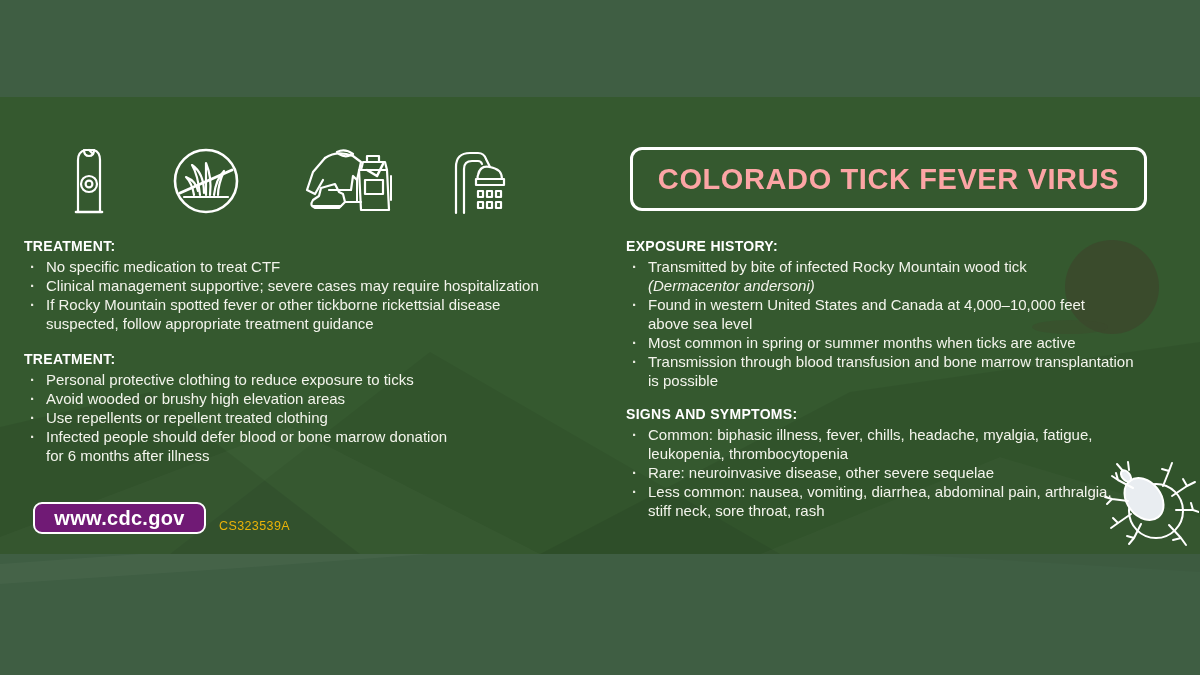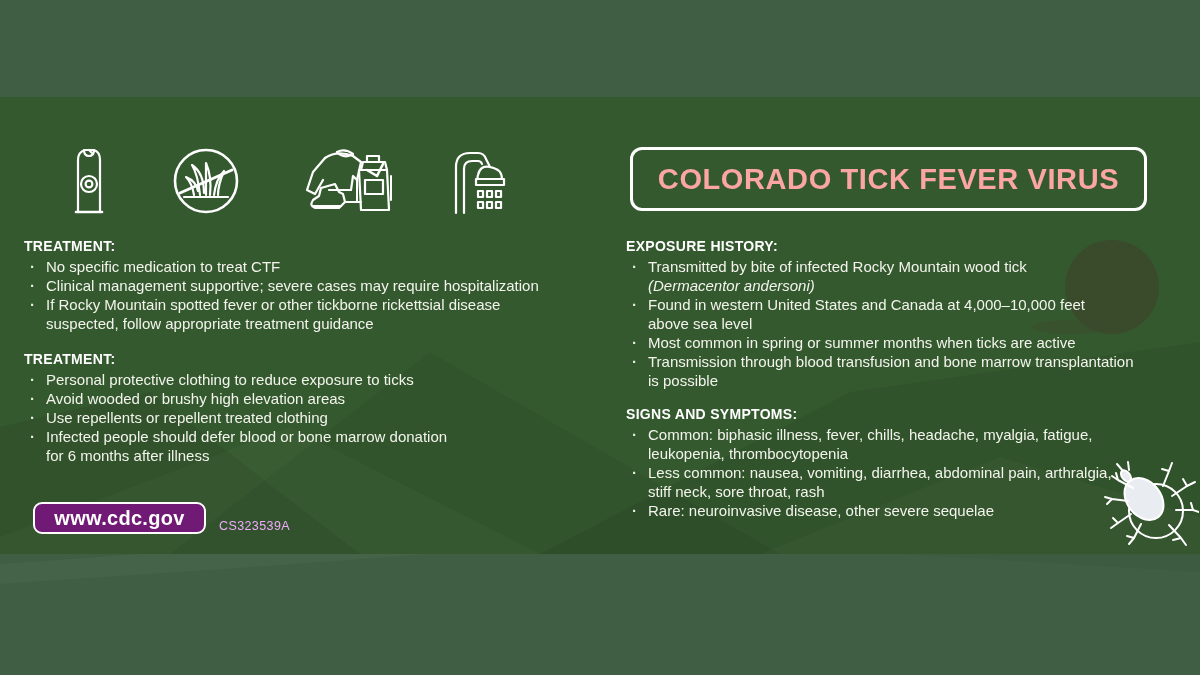--- a/index.html
+++ b/index.html
@@ -40,21 +40,21 @@
     content:"\00B7";position:absolute;left:5px;top:0;font-weight:700;color:#e9ebe0;
   }
   .section em{font-style:italic;}
   .cdc-btn{
     position:absolute;left:33px;top:502px;width:173px;height:32px;box-sizing:border-box;
     background:#701a75;border:2.5px solid #ffffff;border-radius:9px;
     display:flex;align-items:center;justify-content:center;cursor:pointer;
   }
   .cdc-btn span{color:#ffffff;font-size:20px;font-weight:700;letter-spacing:0.3px;}
   .doc-code{
-    position:absolute;left:219px;top:519px;color:#f0abfc;font-size:12.5px;letter-spacing:0.4px;
+    position:absolute;left:219px;top:519px;color:#eab308;font-size:12.5px;letter-spacing:0.4px;
   }
   .tick-art{position:absolute;left:1103px;top:458px;}
 </style>
 </head>
 <body>
 
 <div class="band band-top"></div>
 
 <svg class="bg-art" viewBox="0 0 1200 457" width="1200" height="457">
   <circle cx="1112" cy="190" r="47" fill="#3b4a2d" opacity="0.92"></circle>
@@ -165,23 +165,23 @@
     <li>Transmission through blood transfusion and bone marrow transplantation
 is possible</li>
   </ul>
 </div>
 
 <div class="section sec-signs">
   <h3>SIGNS AND SYMPTOMS:</h3>
   <ul>
     <li>Common: biphasic illness, fever, chills, headache, myalgia, fatigue,
 leukopenia, thrombocytopenia</li>
+    <li>Rare: neuroinvasive disease, other severe sequelae</li>
     <li>Less common: nausea, vomiting, diarrhea, abdominal pain, arthralgia,
 stiff neck, sore throat, rash</li>
-    <li>Rare: neuroinvasive disease, other severe sequelae</li>
   </ul>
 </div>
 
 <div class="cdc-btn">
   <span>www.cdc.gov</span>
 </div>
 <div class="doc-code">CS323539A</div>
 
 <div class="tick-art">
   <svg width="96" height="96" viewBox="0 0 96 96" fill="none" stroke="#ffffff" stroke-width="2" stroke-linecap="round" stroke-linejoin="round">

